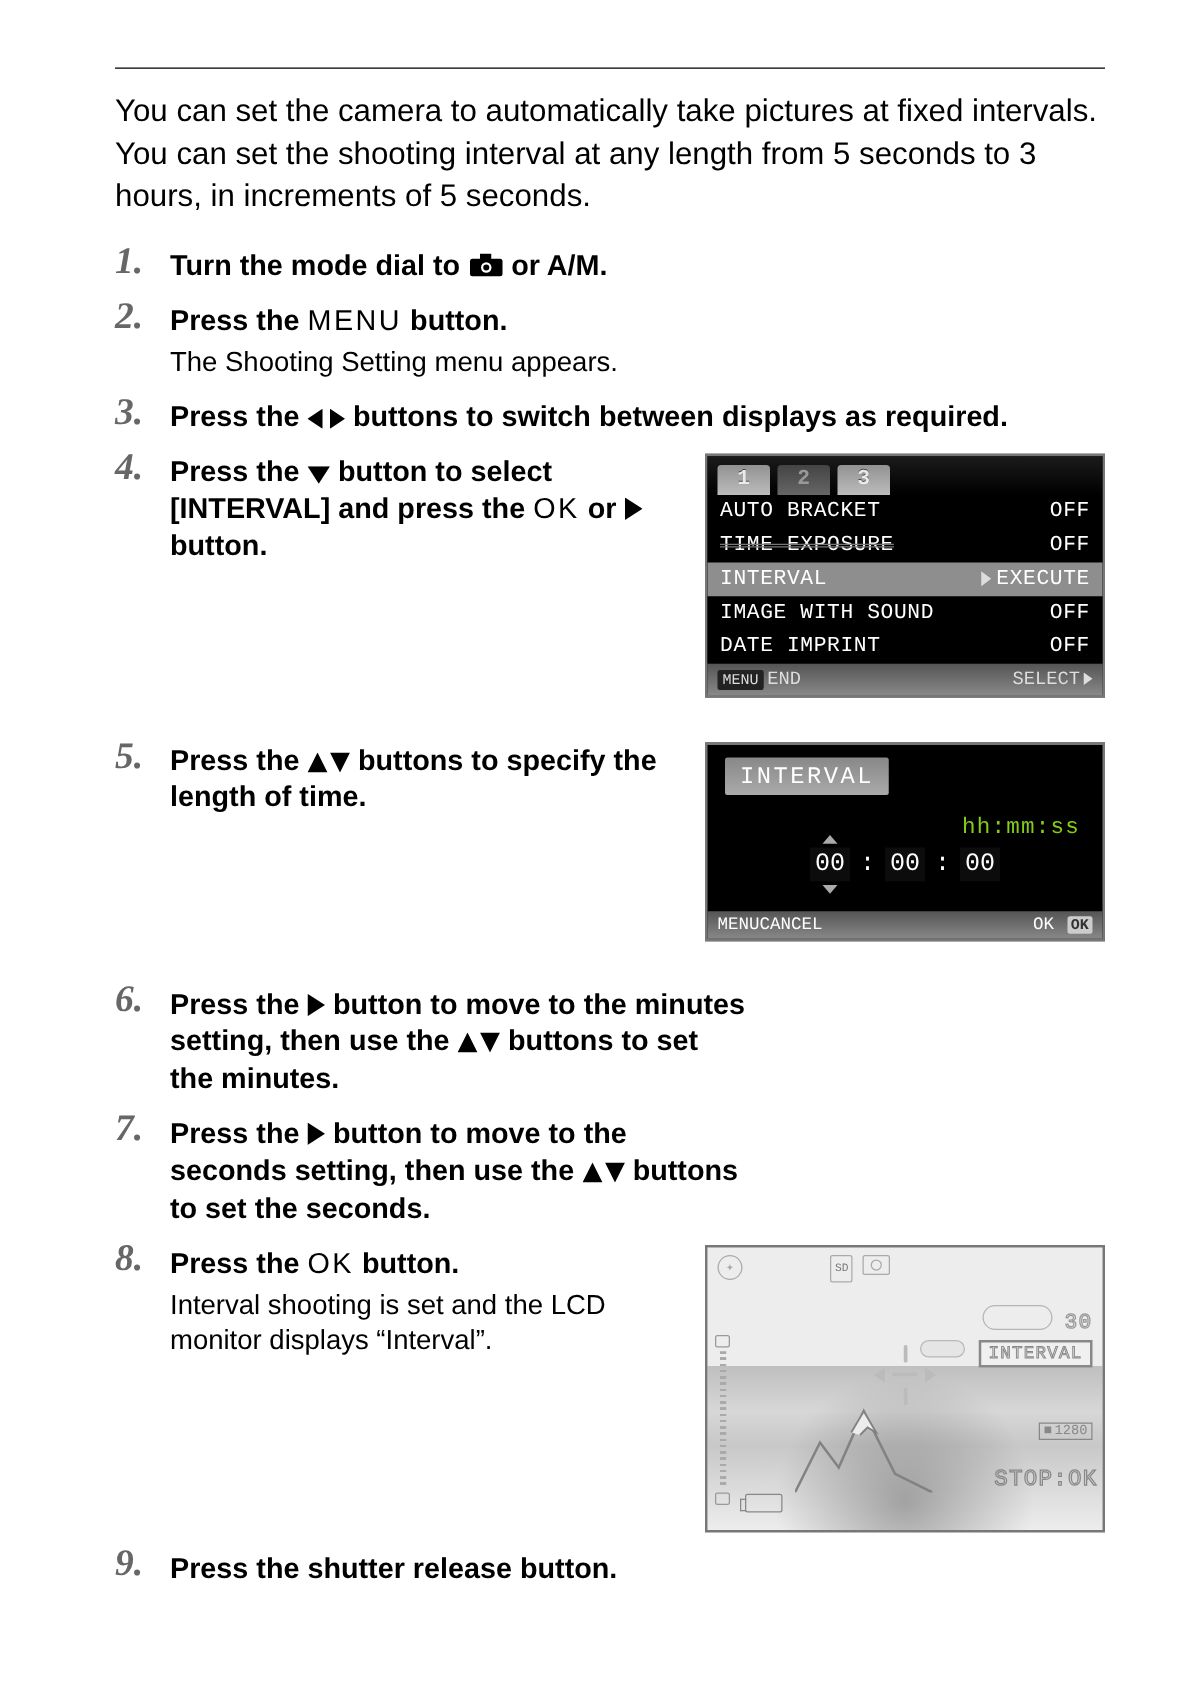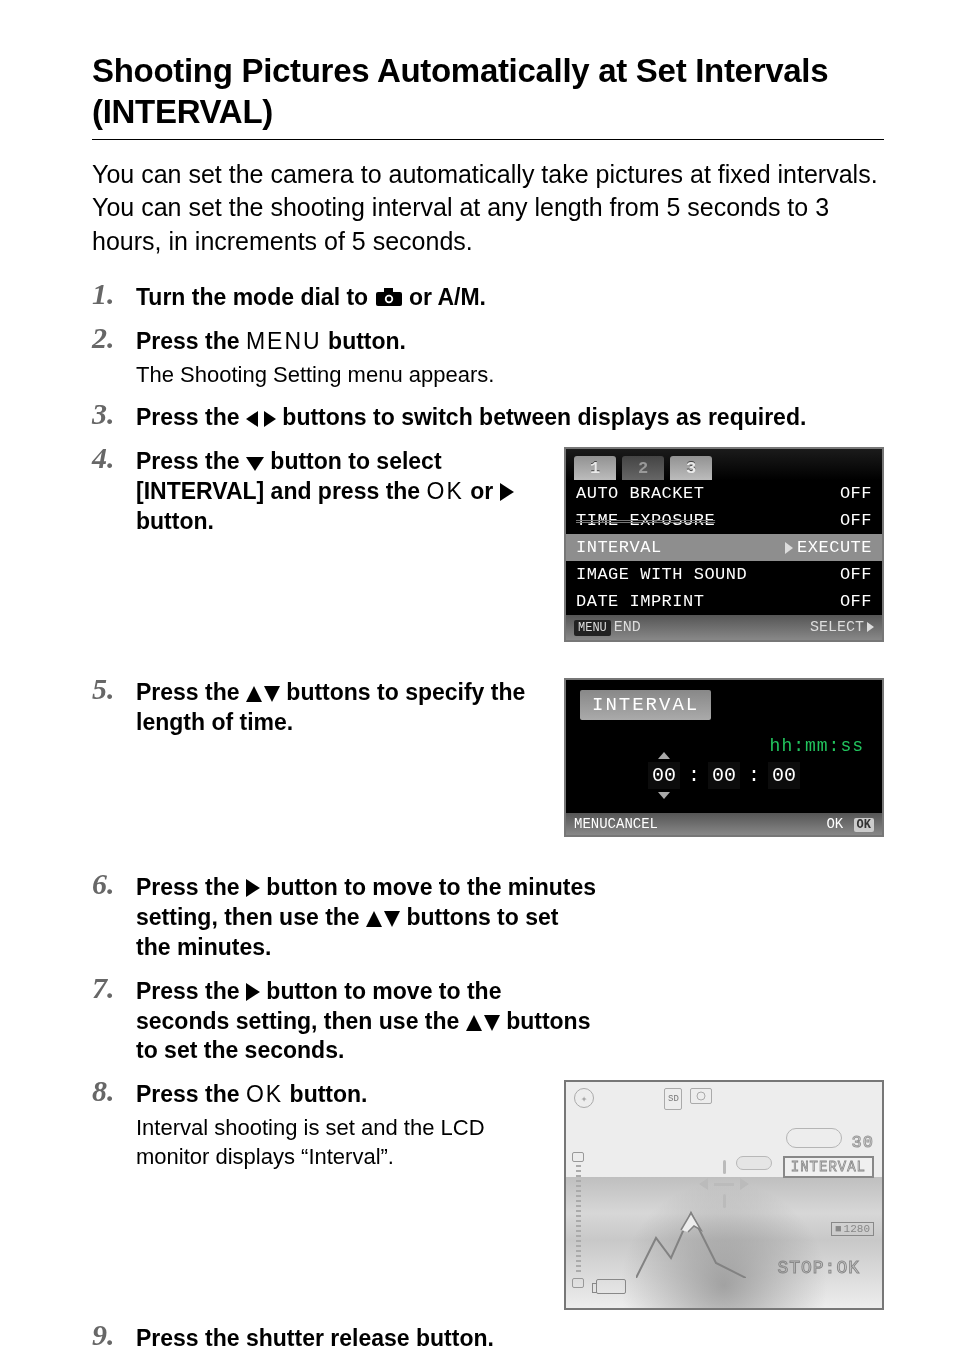--- a/index.html
+++ b/index.html
@@ -153,21 +153,21 @@
   .interval-title {
     background: linear-gradient(#888,#aaa);
     display:inline-block;
     padding:4px 12px;
     font-size:19px;
     letter-spacing:2px;
     color:#fff;
     border-radius:2px;
   }
   .interval-mid { padding: 16px 18px 24px 18px; text-align:right;}
-  .hhmmss { font-size:18px; letter-spacing:1px; margin-bottom:6px; color:#22c55e;}
+  .hhmmss { font-size:18px; letter-spacing:1px; margin-bottom:6px; color:#84cc16;}
   .time-row { display:flex; justify-content:center; gap:8px; font-size:20px; align-items:center;}
   .time-val { background:#0c0c0c; padding:2px 4px; position:relative;}
   .time-val.active::before { content:""; position:absolute; top:-10px; left:50%; transform:translateX(-50%); width:0;height:0;border-left:6px solid transparent;border-right:6px solid transparent;border-bottom:7px solid #aaa;}
   .time-val.active::after { content:""; position:absolute; bottom:-10px; left:50%; transform:translateX(-50%); width:0;height:0;border-left:6px solid transparent;border-right:6px solid transparent;border-top:7px solid #aaa;}
   .interval-footer { display:flex; justify-content:space-between; background:linear-gradient(#555,#888); padding:3px 8px; font-size:14px; }
   .okbox { background:#ccc; color:#333; padding:0 3px; border-radius:2px; font-size:12px; font-weight:bold; margin-left:2px;}
 
   .camera-shot {
     width:320px;
     height:230px;
@@ -190,32 +190,31 @@
   .badge-size { border:1.5px solid #888; padding:0 3px; font-size:11px; display:inline-flex; align-items:center; gap:2px; color:#888;margin-top:40px;}
   .camera-shot .focus-marks { position:absolute; top:45%; left:50%; transform:translate(-50%,-50%); font-size:18px; color:#aaa; display:flex; flex-direction:column; align-items:center; gap:4px;}
   .focus-row { display:flex; align-items:center; gap:6px;}
   .br-l { width:0;height:0;border-top:6px solid transparent;border-bottom:6px solid transparent;border-right:9px solid #bbb;}
   .br-r { width:0;height:0;border-top:6px solid transparent;border-bottom:6px solid transparent;border-left:9px solid #bbb;}
   .camera-shot .left-bar { position:absolute; left:6px; top:70px; bottom:20px; width:12px; display:flex; flex-direction:column; justify-content:space-between;}
   .left-bar .knob { width:12px;height:10px;border:1.5px solid #999;border-radius:2px;}
   .left-bar .track { flex:1; width:5px; margin:3px auto; background:repeating-linear-gradient(#aaa 0 2px, transparent 2px 5px);}
   .camera-shot .battery { position:absolute; left:30px; bottom:14px; width:30px; height:15px; border:1.5px solid #888; border-radius:2px;}
   .camera-shot .battery::after { content:""; position:absolute; left:-5px; top:3px; width:4px; height:8px; border:1.5px solid #888; border-right:none;}
-  .camera-shot .stopok { position:absolute; right:22px; bottom:30px; font-size:18px; letter-spacing:1px; color:transparent;font-family:Liberation Mono, monospace; -webkit-text-stroke:1px #888;}
+  .camera-shot .stopok { position:absolute; right:4px; bottom:30px; font-size:18px; letter-spacing:1px; color:transparent;font-family:Liberation Mono, monospace; -webkit-text-stroke:1px #888;}
   .camera-shot .mountain { position:absolute; bottom:30px; left:70px; width:110px; height:70px; }
   .mountain svg { width:100%; height:100%;}
   .camera-shot .cloud1 { position:absolute; top:46px; right:40px; width:56px;height:20px; border:1.5px solid #b5b5b5; border-radius:12px; background:#ededed;}
   .camera-shot .cloud2 { position:absolute; top:74px; right:110px; width:36px;height:14px; border:1.5px solid #b8b8b8; border-radius:10px; background:#e5e5e5;}
 </style>
 </head>
 <body>
 
 <div class="page">
 
-  <h1 class="title">Shooting Pictures Automatically at Set Intervals (INTERVAL)</h1>
   <hr class="title-rule">
 
   <p class="intro" style="white-space:pre-line">You can set the camera to automatically take pictures at fixed intervals.
 You can set the shooting interval at any length from 5 seconds to 3 hours, in increments of 5 seconds.</p>
 
   <ol class="steps">
 
     <li>
       <div class="step-head">
         <span>Turn the mode dial to </span>

